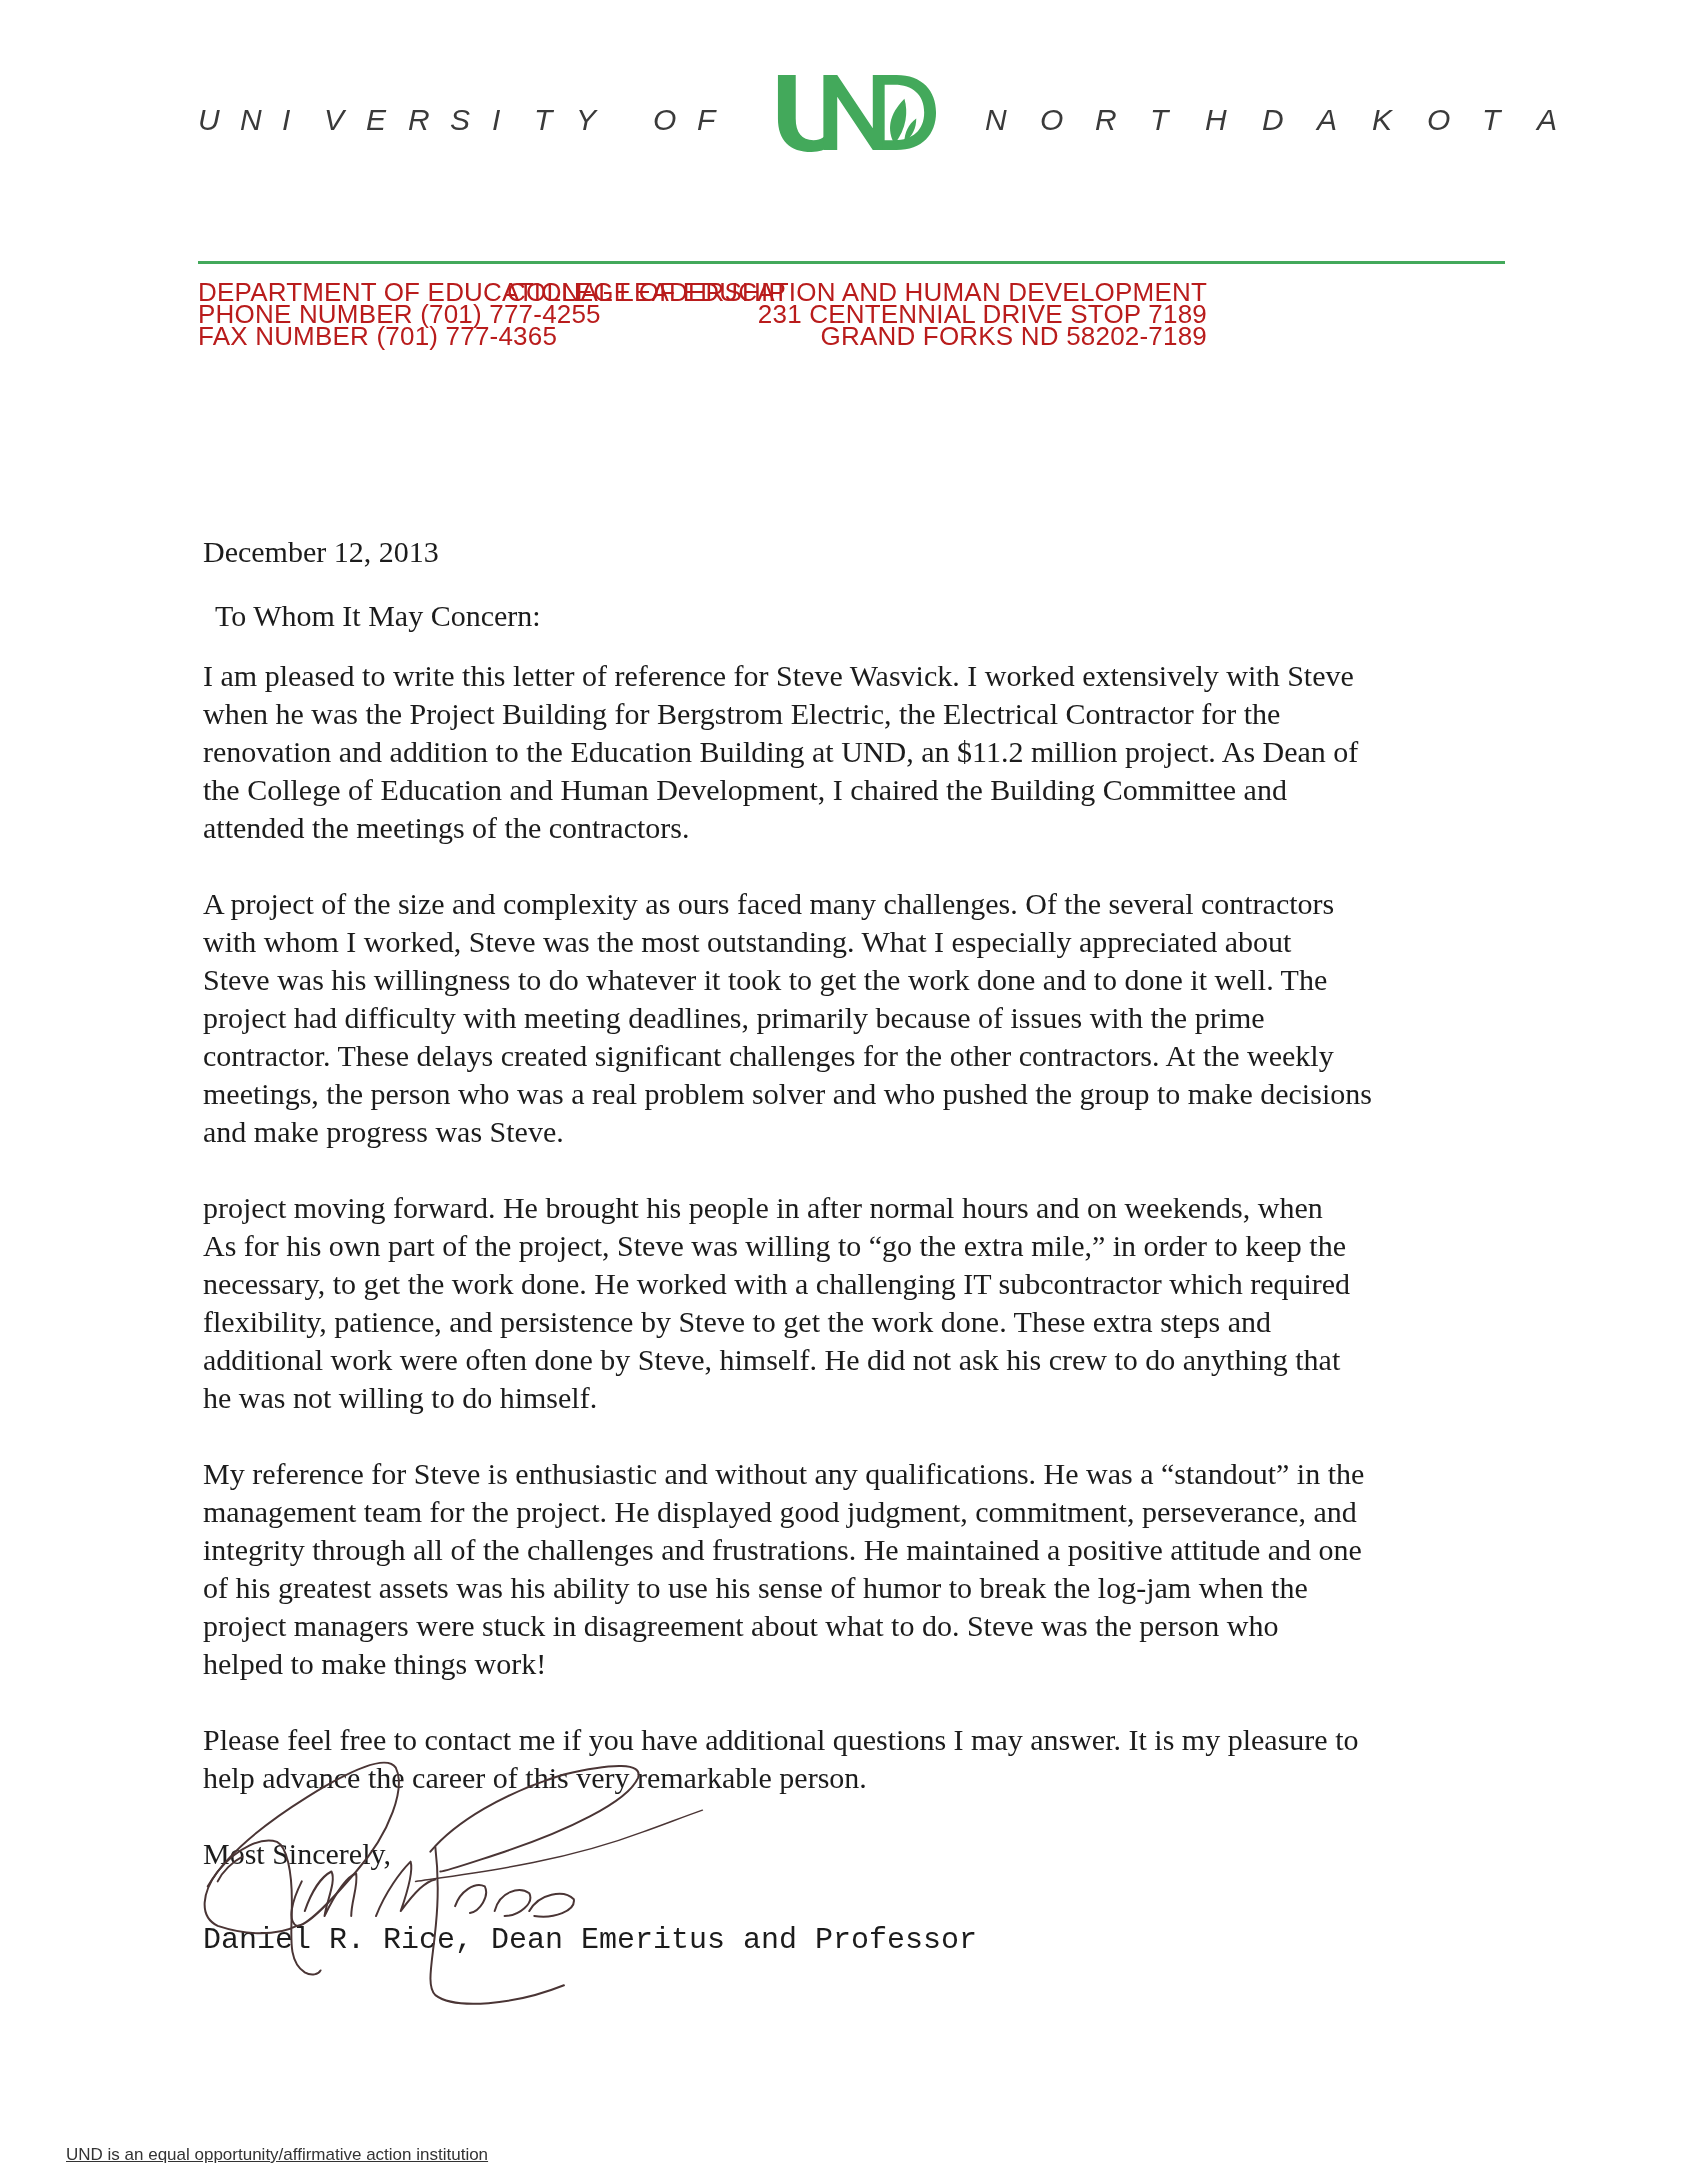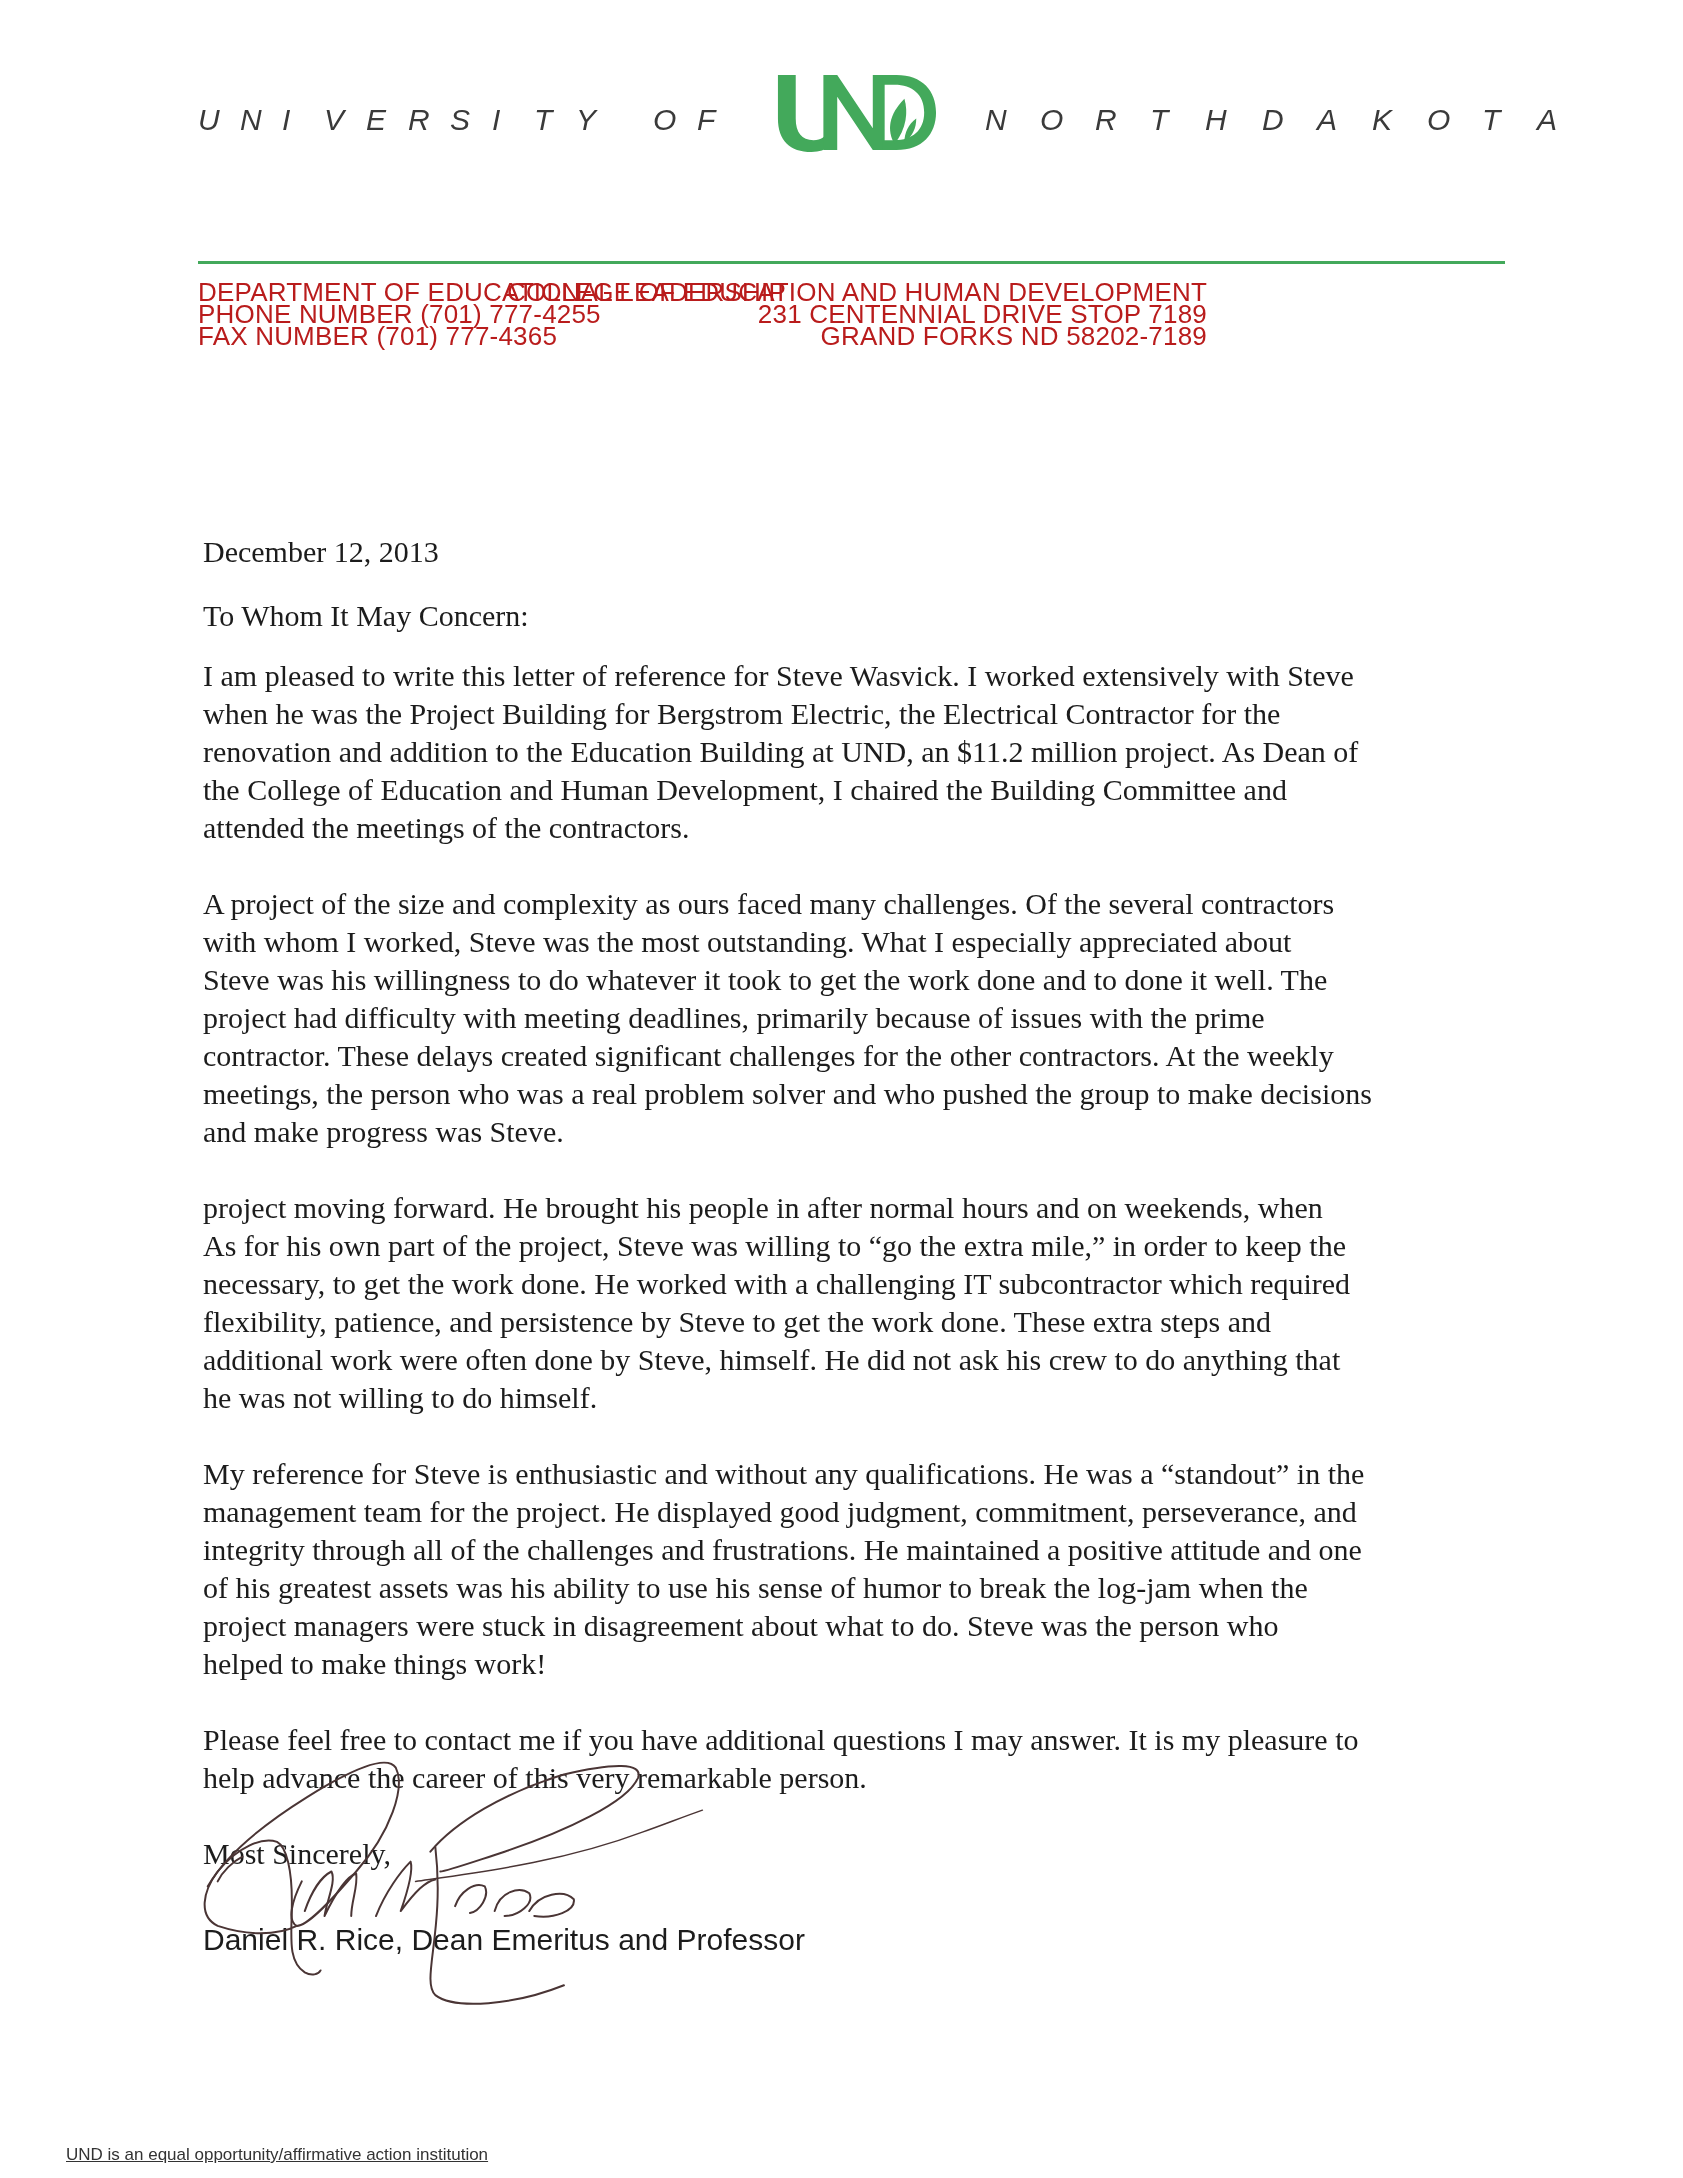--- a/index.html
+++ b/index.html
@@ -24,25 +24,25 @@
   .addr-left, .addr-right { position: absolute; top: 281px; font-family: Liberation Sans, sans-serif;
     font-size: 26px; line-height: 22px; color: #b91c1c; letter-spacing: 0.2px; }
   .addr-left { left: 198px; text-align: left; }
   .addr-right { right: 176px; text-align: right; }
   .addr-line { display: block; white-space: nowrap; }
 
   
   .letter { position: absolute; left: 203px; top: 533px; width: 1307px; font-family: "Liberation Serif", serif;
     font-size: 30px; line-height: 38px; color: #1c1c1c; }
   .date { margin: 0 0 26px 0; }
-  .salutation { margin: 0 0 22px 0; }
+  .salutation { margin: 0 0 22px 12px; }
   .para { margin: 0 0 38px 0; }
   .para .ln { display: block; white-space: nowrap; }
   .closing { margin: 0; position: relative; }
-  .signer { position: absolute; left: 203px; top: 1923px; font-family: Liberation Sans, sans-serif;
+  .signer { position: absolute; left: 203px; top: 1923px; font-family: Liberation Mono, monospace;
     font-size: 30px; color: #1c1c1c; white-space: nowrap; }
 
   .signature { position: absolute; left: 188px; top: 1723px; width: 554px; height: 297px; pointer-events: none; }
 
   .footer { position: absolute; left: 66px; top: 2145px; font-family: "Liberation Sans", sans-serif;
     font-size: 17px; color: #333; white-space: nowrap; text-decoration: underline; }
 </style>
 </head>
 <body>
 

